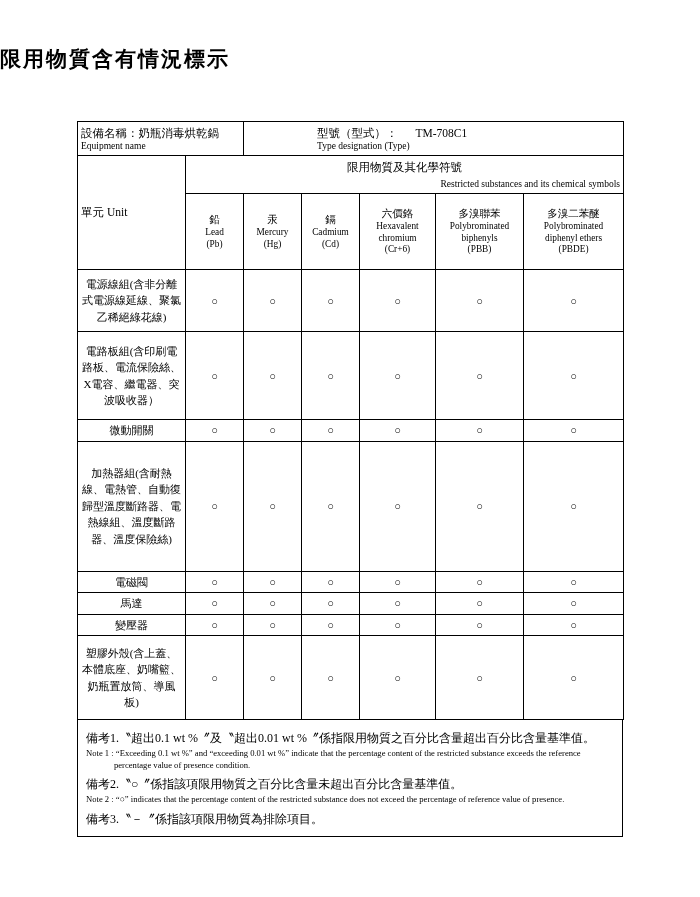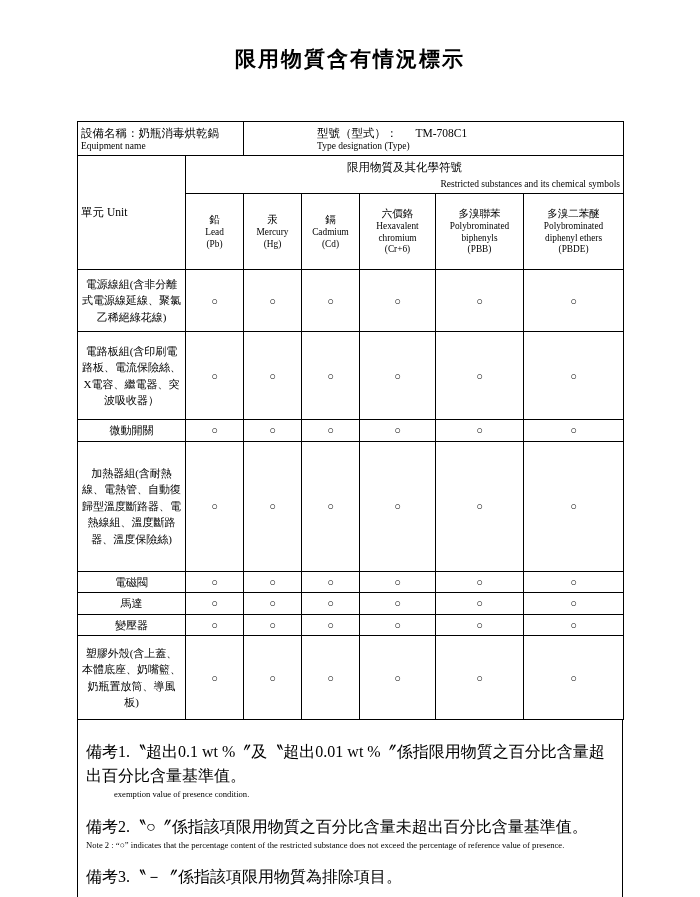--- a/index.html
+++ b/index.html
@@ -13,21 +13,20 @@
     position: relative;
     overflow: hidden;
   }
   .page {
     width: 700px;
     height: 897px;
     padding: 0;
     position: relative;
   }
   .doc-title {
-    text-align: center;
     font-size: 21px;
     font-weight: bold;
     letter-spacing: 2px;
     margin-top: 45px;
     font-family: "Liberation Serif", "DejaVu Serif", serif;
   }
   .table-wrap {
     margin: 48px auto 0 auto;
     width: 546px;
   }
@@ -84,23 +83,23 @@
     font-family: "Liberation Serif", "DejaVu Serif", serif;
   }
   .notes {
     width: 546px;
     margin: 0 auto;
     border: 1px solid #000;
     border-top: none;
     padding: 6px 8px 8px 8px;
   }
   .note-zh {
-    font-size: 16px;
+    font-size: 12px;
     line-height: 1.5;
-    margin-top: 14px;
+    margin-top: 3px;
   }
   .note-en {
     font-size: 8.6px;
     line-height: 1.35;
     margin-top: 1px;
     margin-bottom: 4px;
   }
   .note-en-cont { display: block; padding-left: 28px; }
 </style>
 </head>
@@ -260,21 +259,22 @@
         <td class="mark">○</td>
         <td class="mark">○</td>
       </tr>
     </tbody>
       </table>
   </div>
 
   <div class="notes">
     <div class="note-zh">備考1.〝超出0.1 wt %〞及〝超出0.01 wt %〞係指限用物質之百分比含量超出百分比含量基準值。</div>
     <div class="note-en">
-      <span class="note-en-cont">exemption value of presence condition.</span>
+      <span>Note 1 : “Exceeding 0.1 wt %” and “exceeding 0.01 wt %” indicate that the percentage content of the restricted substance exceeds the reference</span>
+      <span class="note-en-cont">percentage value of presence condition.</span>
     </div>
 
     <div class="note-zh">備考2.〝○〞係指該項限用物質之百分比含量未超出百分比含量基準值。</div>
     <div class="note-en">Note 2 :   “○”    indicates that the percentage content of the restricted substance does not exceed the percentage of reference value of presence.</div>
 
     <div class="note-zh">備考3.〝－〞係指該項限用物質為排除項目。</div>
   </div>
 
 </div>
 

